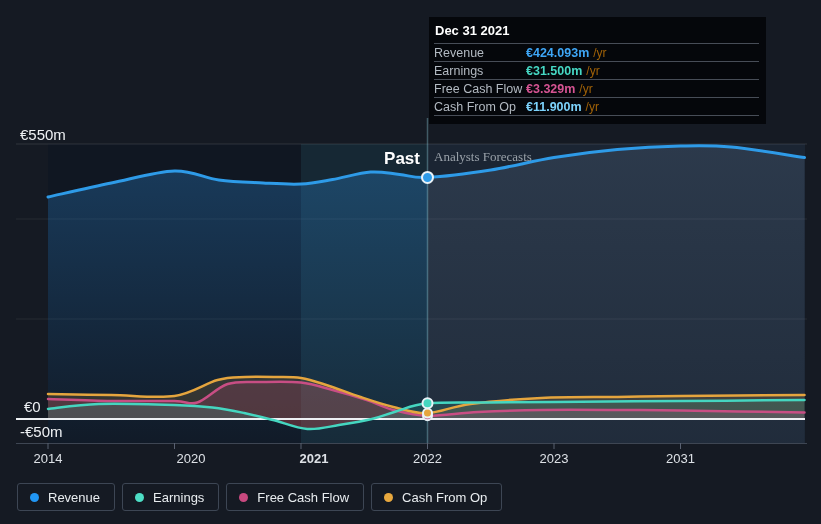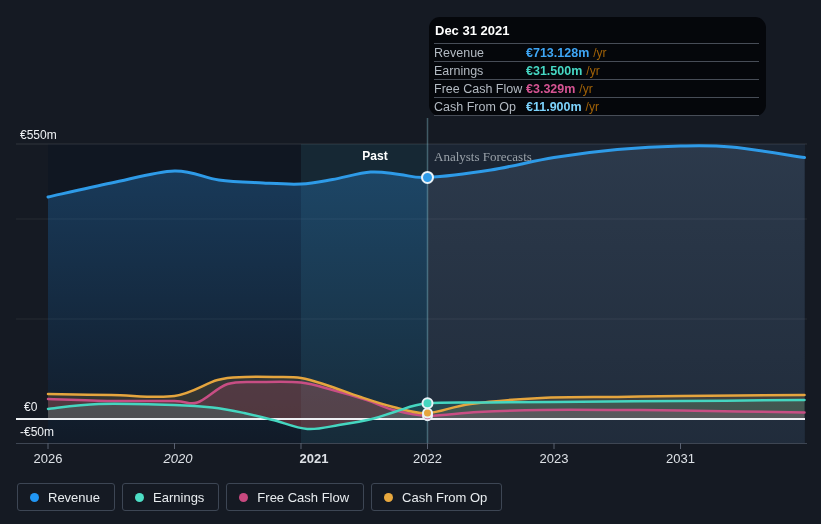--- a/index.html
+++ b/index.html
@@ -3,28 +3,28 @@
 <meta charset="utf-8">
 <style>
   html,body{margin:0;padding:0;background:#151a23;}
   .stage{
     position:relative;width:821px;height:524px;overflow:hidden;
     background:#151a23;
     font-family:"Liberation Sans", sans-serif;
     -webkit-font-smoothing:antialiased;
   }
   .stage svg{position:absolute;left:0;top:0;}
-  .axis-label{position:absolute;font-size:12px;color:#eef1f4;line-height:14px;}
+  .axis-label{position:absolute;font-size:15px;color:#eef1f4;line-height:14px;}
   .x-label{position:absolute;top:451px;width:60px;text-align:center;font-size:13px;color:#dde1e6;}
-  .past-label{position:absolute;left:330px;top:149px;width:90px;text-align:center;
-    font-size:12px;font-weight:bold;color:#ffffff;}
+  .past-label{position:absolute;left:330px;top:149px;width:90px;text-align:right;
+    font-size:17px;font-weight:bold;color:#ffffff;}
   .forecast-label{position:absolute;left:434px;top:149px;font-size:13px;color:#99a1a9;font-family:Liberation Serif, serif;}
   .tooltip{
     position:absolute;left:429px;top:17px;width:337px;
-    background:#05070b;border-radius:11px;
+    background:#05070b;border-radius:0;padding-bottom:8px;
     box-sizing:border-box;z-index:5;
   }
   .tt-title{padding:6px 16px 5px 6px;font-size:13px;font-weight:bold;color:#ffffff;}
   .tt-rows{margin:0 7px 0 5px;}
   .tt-row{display:flex;align-items:center;height:17px;border-top:1px solid #474d57;font-size:12.5px;}
   .tt-row:last-child{border-bottom:1px solid #474d57;}
   .tt-label{width:92px;color:#b3bac2;}
   .tt-value{font-weight:bold;}
   .tt-suffix{color:#a16207;margin-left:4px;font-size:12px;}
   .legend{position:absolute;left:17px;top:483px;display:flex;gap:7px;z-index:4;}
@@ -92,37 +92,37 @@
       <line x1="427.5" y1="443" x2="427.5" y2="449" stroke="#596171" stroke-width="1"></line>
       <line x1="554" y1="443" x2="554" y2="449" stroke="#596171" stroke-width="1"></line>
       <line x1="680.5" y1="443" x2="680.5" y2="449" stroke="#596171" stroke-width="1"></line>
     </svg>
 
   <div class="axis-label" style="left:20px;top:128px">€550m</div>
   <div class="axis-label" style="left:24px;top:400px">€0</div>
   <div class="axis-label" style="left:20px;top:425px">-€50m</div>
 
   <div id="x-labels">
-      <div class="x-label" style="left: 18px;">2026</div>
-      <div class="x-label" style="left: 148px; font-style: italic;">2020</div>
+      <div class="x-label" style="left: 18px;">2014</div>
+      <div class="x-label" style="left: 161px;">2020</div>
       <div class="x-label" style="left: 284px; font-weight: bold;">2021</div>
       <div class="x-label" style="left: 397.5px;">2022</div>
       <div class="x-label" style="left: 524px;">2023</div>
       <div class="x-label" style="left: 650.5px;">2031</div>
     </div>
 
   <div class="past-label">Past</div>
   <div class="forecast-label">Analysts Forecasts</div>
 
   <div class="tooltip">
     <div class="tt-title">Dec 31 2021</div>
     <div class="tt-rows" id="tt-rows">
         <div class="tt-row">
           <span class="tt-label">Revenue</span>
-          <span class="tt-value" style="color:#3ea6f6">€713.128m</span>
+          <span class="tt-value" style="color:#3ea6f6">€424.093m</span>
           <span class="tt-suffix">/yr</span>
         </div>
         <div class="tt-row">
           <span class="tt-label">Earnings</span>
           <span class="tt-value" style="color:#46d8c4">€31.500m</span>
           <span class="tt-suffix">/yr</span>
         </div>
         <div class="tt-row">
           <span class="tt-label">Free Cash Flow</span>
           <span class="tt-value" style="color:#d65493">€3.329m</span>

